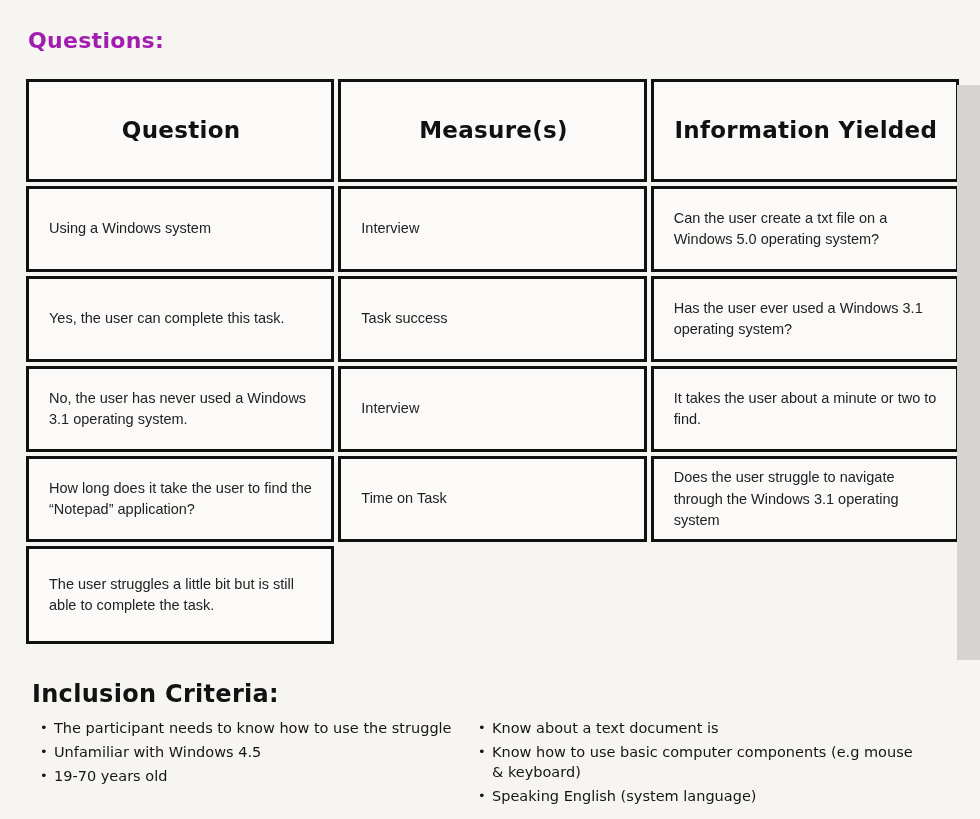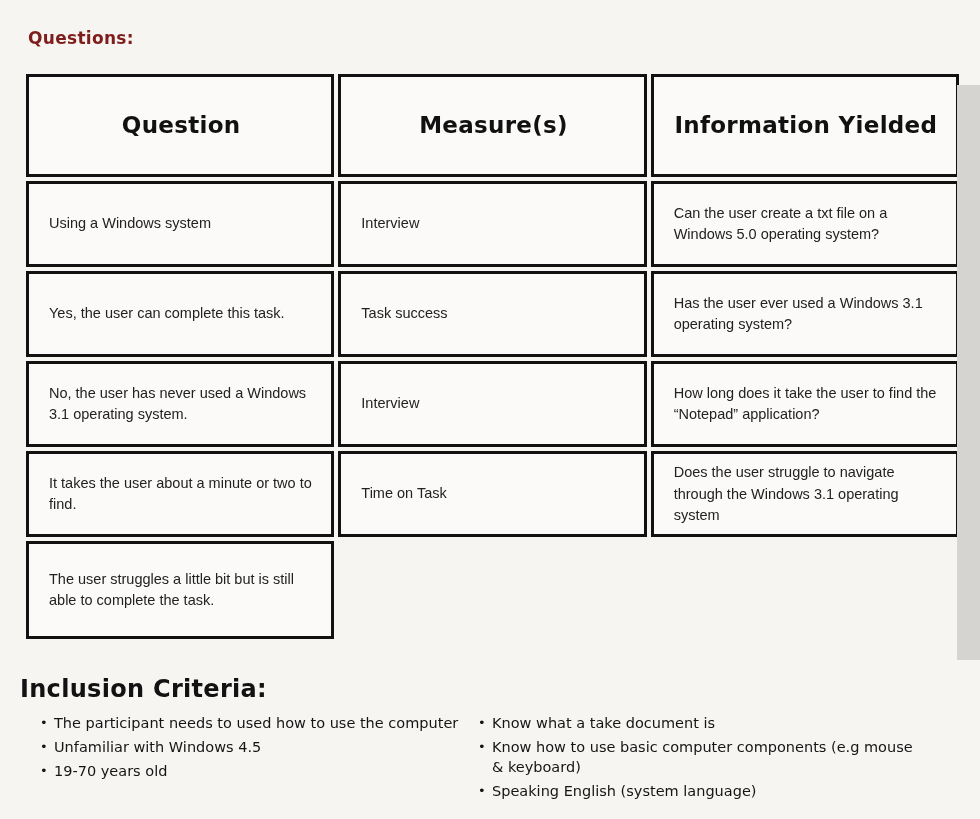--- a/index.html
+++ b/index.html
@@ -19,24 +19,24 @@
     position: absolute;
     right: 0;
     top: 85px;
     width: 23px;
     height: 575px;
     background: #d6d4d1;
   }
   .page-title {
     margin: 28px 0 8px 28px;
     font-family: "DejaVu Sans", sans-serif;
-    font-size: 17px;
+    font-size: 22px;
     font-weight: 800;
     letter-spacing: 0.3px;
-    color: #7f1d1d;
+    color: #a21caf;
   }
   .qtable {
     margin: 26px 21px 0 26px;
     display: grid;
     grid-template-columns: 1fr 1fr 1fr;
     grid-template-rows: 103px 86px 86px 86px 86px 98px;
     gap: 4px;
   }
   .cell {
     box-sizing: border-box;
@@ -52,21 +52,21 @@
   .cell.head {
     justify-content: center;
     text-align: center;
     font-family: "DejaVu Sans", sans-serif;
     font-size: 23px;
     font-weight: 800;
     letter-spacing: 0.3px;
     color: #111;
   }
   .criteria-title {
-    margin: 36px 0 0 20px;
+    margin: 36px 0 0 32px;
     font-family: "DejaVu Sans", sans-serif;
     font-size: 24px;
     font-weight: 800;
     letter-spacing: 0.3px;
     color: #121212;
   }
   .criteria {
     display: flex;
     margin: 10px 0 0 40px;
   }
@@ -117,49 +117,49 @@
     <div class="cell body">Interview</div>
 
     <div class="cell body">Can the user create a txt file on a Windows 5.0 operating system?</div>
     <div class="cell body">Yes, the user can complete this task.</div>
     <div class="cell body">Task success</div>
 
     <div class="cell body">Has the user ever used a Windows 3.1 operating system?</div>
     <div class="cell body">No, the user has never used a Windows 3.1 operating system.</div>
     <div class="cell body">Interview</div>
 
+    <div class="cell body">It takes the user about a minute or two to find.</div>
     <div class="cell body">How long does it take the user to find the “Notepad” application?</div>
-    <div class="cell body">It takes the user about a minute or two to find.</div>
     <div class="cell body">Time on Task</div>
 
     <div class="cell body">Does the user struggle to navigate through the Windows 3.1 operating system</div>
     <div class="cell body">The user struggles a little bit but is still able to complete the task.</div>
   </div>
 
   <h2 class="criteria-title">Inclusion Criteria:</h2>
 
   <div class="criteria">
     <div class="criteria-col left">
       <div class="crit-item">
         <span class="bullet">•</span>
-        <span>The participant needs to used how to use the computer</span>
+        <span>The participant needs to know how to use the struggle</span>
       </div>
       <div class="crit-item">
         <span class="bullet">•</span>
         <span>Unfamiliar with Windows 4.5</span>
       </div>
       <div class="crit-item">
         <span class="bullet">•</span>
         <span>19-70 years old</span>
       </div>
     </div>
     <div class="criteria-col right">
       <div class="crit-item">
         <span class="bullet">•</span>
-        <span>Know what a take document is</span>
+        <span>Know about a text document is</span>
       </div>
       <div class="crit-item">
         <span class="bullet">•</span>
         <span>Know how to use basic computer components (e.g mouse &amp; keyboard)</span>
       </div>
       <div class="crit-item">
         <span class="bullet">•</span>
         <span>Speaking English (system language)</span>
       </div>
     </div>

